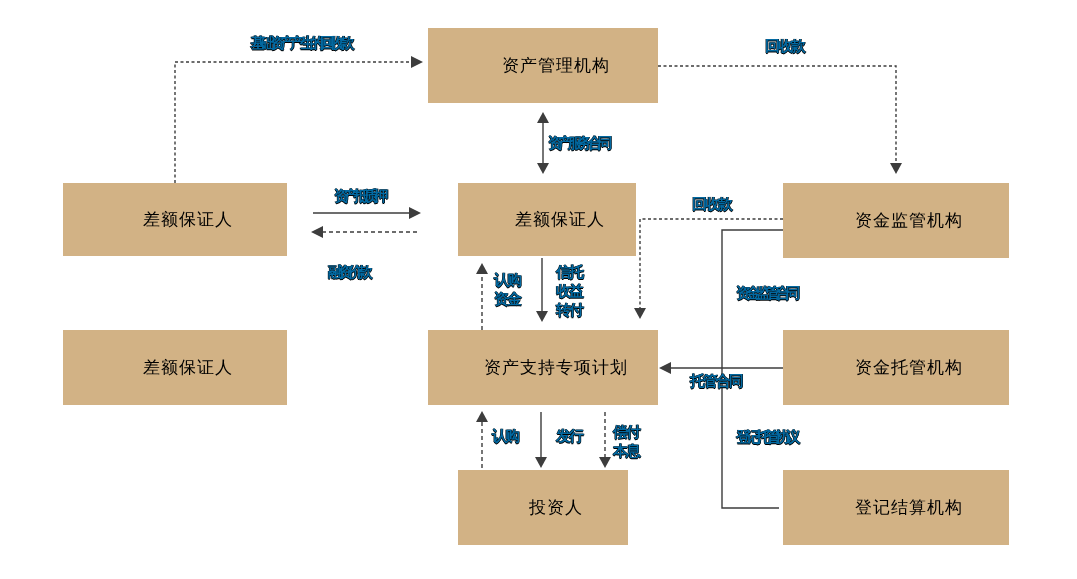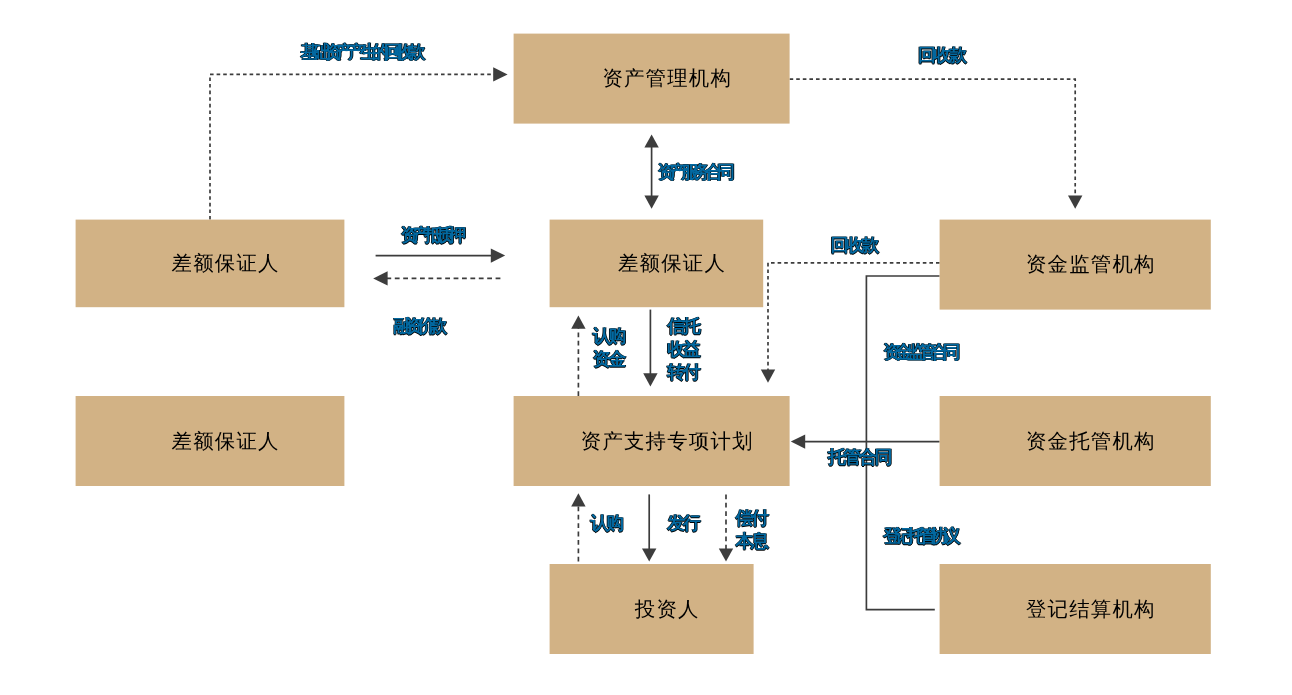--- a/index.html
+++ b/index.html
@@ -93,19 +93,19 @@
   <div class="edge-label sq" style="left:334px;top:187px;">资产抵质押</div>
   <div class="edge-label sq" style="left:328px;top:239px;margin-top:24px;">融资价款</div>
   <div class="edge-label sq2" style="left:494px;top:271px;">认购
 资金</div>
   <div class="edge-label sq2" style="left:556px;top:263px;text-align:center;">信托
 收益
 转付</div>
   <div class="edge-label sq2" style="left:692px;top:195px;">回收款</div>
   <div class="edge-label sq" style="left:736px;top:284px;">资金监管合同</div>
   <div class="edge-label sq2" style="left:690px;top:372px;">托管合同</div>
-  <div class="edge-label sq" style="left:736px;top:428px;margin-top:10px;">登记托管协议</div>
+  <div class="edge-label sq" style="left:736px;top:428px;">登记托管协议</div>
   <div class="edge-label sq2" style="left:492px;top:427px;">认购</div>
   <div class="edge-label sq2" style="left:556px;top:427px;">发行</div>
   <div class="edge-label sq2" style="left:613px;top:423px;">偿付
 本息</div>
 
 </div>
 
 </body></html>

